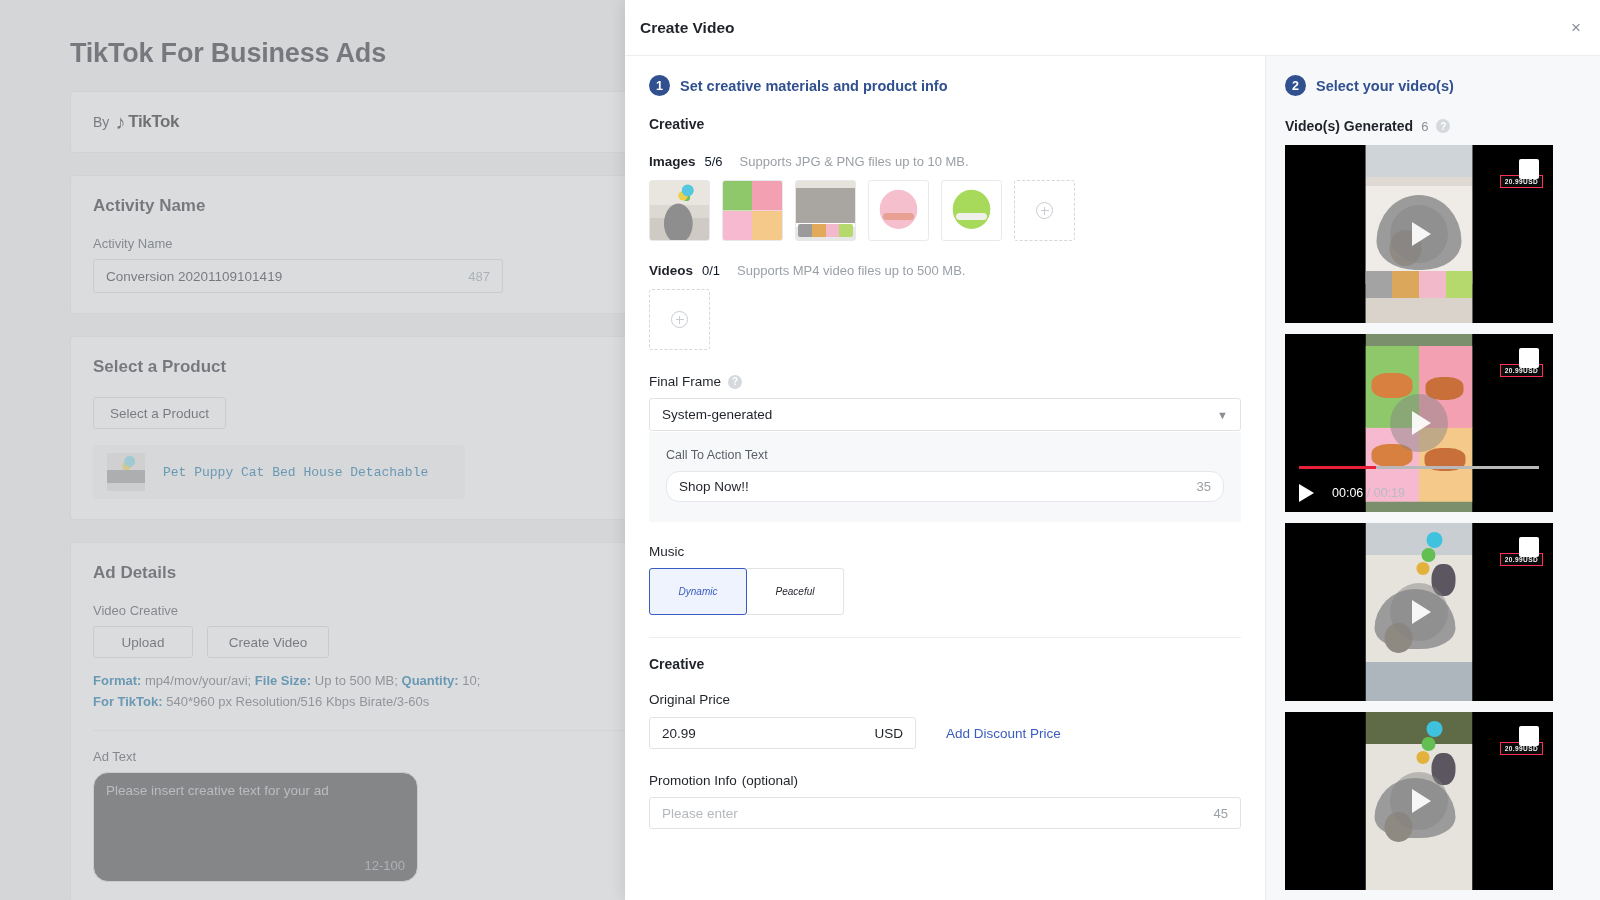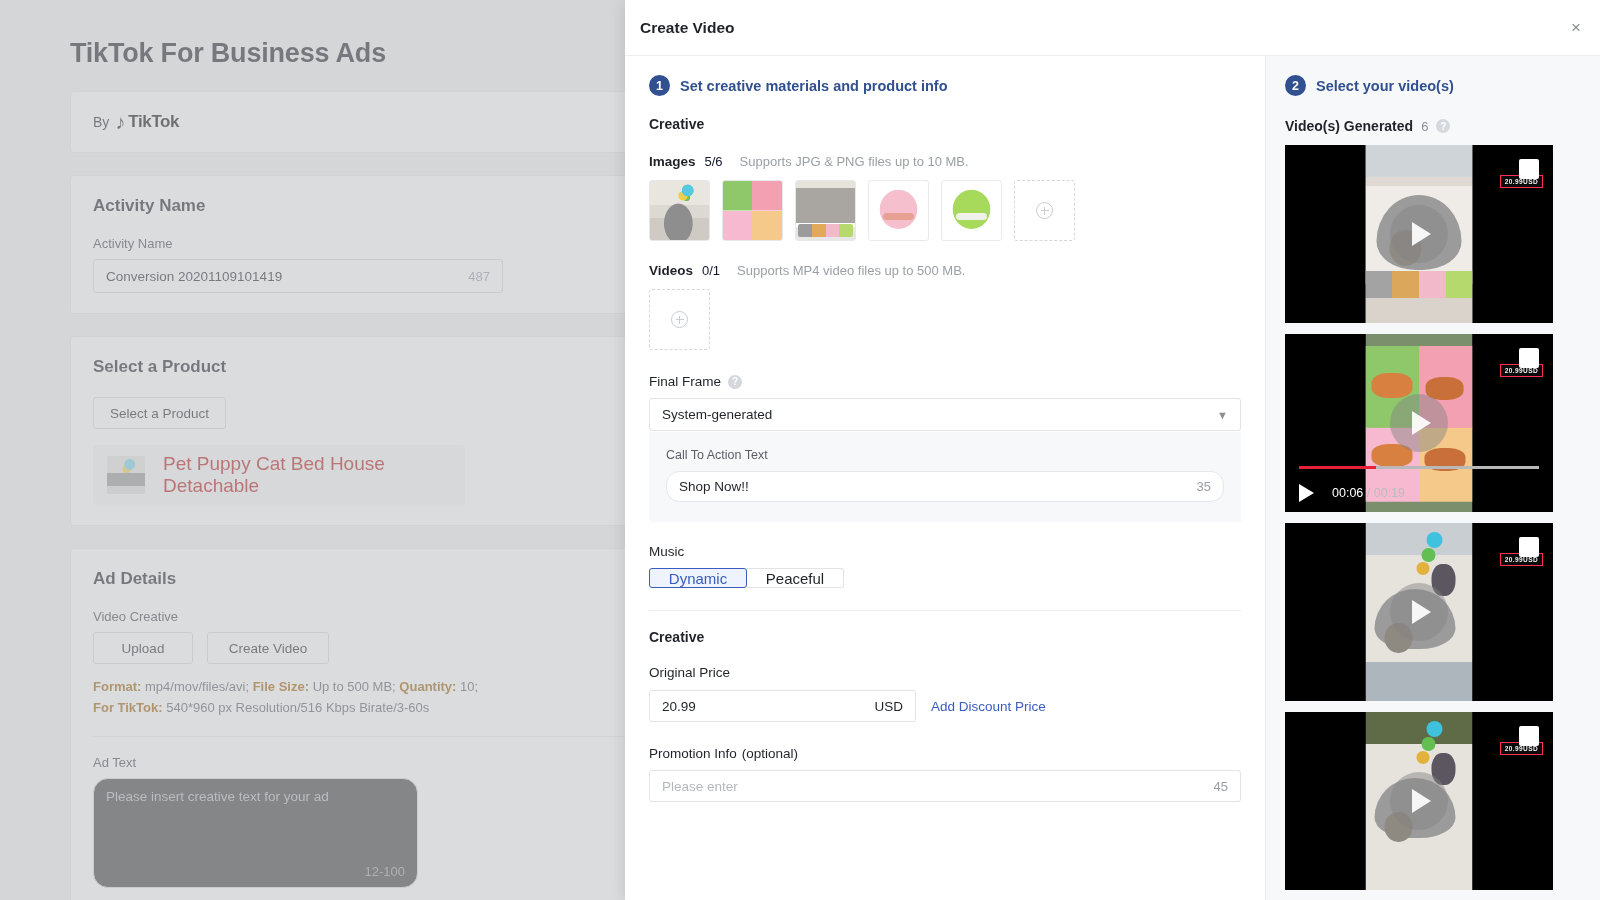--- a/index.html
+++ b/index.html
@@ -51,23 +51,23 @@
     margin-top: 16px; display: flex; align-items: center; gap: 18px;
     background: #f4f5f6; border-radius: 3px; padding: 8px 14px; width: 372px;
   }
   .prod-thumb {
     width: 38px; height: 38px; border-radius: 2px; flex: 0 0 38px;
     background:
       radial-gradient(circle at 60% 22%, #7fd4e8 0 14%, transparent 15%),
       radial-gradient(circle at 52% 34%, #f2d24c 0 13%, transparent 14%),
       linear-gradient(#e7e5e2 0 44%, #9a9a9a 44% 78%, #ddd 78% 100%);
   }
-  .prod-name { font-size: 19px; color: #b91c1c; }
+  .prod-name { font-size: 13px; color: #0369a1; font-family: Liberation Mono, monospace; }
   .bg-meta { font-size: 13px; color: #5a5f66; line-height: 21px; margin-top: 12px; }
-  .bg-meta b { color: #a16207; }
+  .bg-meta b { color: #0369a1; }
   .bg-ta {
     width: 325px; height: 110px; border: 1px solid #d7dade; border-radius: 15px;
     background: #404040; position: relative; padding: 10px 12px;
     font-size: 13.5px; color: #b4b8bd;
   }
   .bg-ta .count { position: absolute; right: 12px; bottom: 8px; color: #9aa0a6; font-size: 13px; }
   .bg-divider { height: 1px; background: #eceef0; margin: 18px 0; }
 
   
   #modal {
@@ -171,34 +171,35 @@
   .cta-label { font-size: 12.5px; color: #5a5f66; margin-bottom: 9px; }
   .cta-input {
     height: 31px; border: 1px solid #e5e7ea; border-radius: 13px; background: #fff;
     display: flex; align-items: center; padding: 0 12px; font-size: 13.5px; color: #1f2329;
   }
   .cta-input .count { margin-left: auto; color: #9aa0a6; font-size: 13px; }
 
   .music-lbl { font-size: 13.5px; color: #1f2329; margin-top: 22px; }
   .seg { display: flex; margin-top: 9px; width: 195px; }
   .seg-btn {
-    flex: 1; height: 20px; display: flex; align-items: center; justify-content: center;
-    font-size: 15px; border: 1px solid #e1e3e6; background: #fff; color: #1f2329;
+    flex: 1; height: 47px; display: flex; align-items: center; justify-content: center;
+    font-size: 10px; border: 1px solid #e1e3e6; background: #fff; color: #1f2329;
     cursor: pointer;
+    font-style: italic;
   }
   .seg-btn:first-child { border-radius: 3px 0 0 3px; }
   .seg-btn:last-child { border-radius: 0 3px 3px 0; border-left: none; }
   .seg-btn.active {
     background: #eef3fd; border-color: #3a5bbf; color: #3a5bbf; position: relative; z-index: 2;
     border-radius: 3px;
   }
 
   .sec-divider { height: 1px; background: #eceef0; margin-top: 22px; }
 
-  .price-row { display: flex; align-items: center; gap: 15px; margin-top: 10px; }
+  .price-row { display: flex; align-items: center; gap: 30px; margin-top: 10px; }
   .price-input {
     width: 267px; height: 32px; border: 1px solid #e1e3e6; border-radius: 3px;
     display: flex; align-items: center; padding: 0 12px; font-size: 13.5px; color: #1f2329; background:#fff;
   }
   .price-input .unit { margin-left: auto; color: #1f2329; font-size: 13.5px; }
   .link-blue { font-size: 13.5px; color: #3a5bbf; cursor: pointer; }
   .opt { color: #9aa0a6; font-weight: normal; }
   .promo-input {
     margin-top: 9px; height: 32px; border: 1px solid #e1e3e6; border-radius: 3px;
     display: flex; align-items: center; padding: 0 12px; font-size: 13.5px; color: #b4b8bd; background:#fff;
@@ -325,21 +326,21 @@
 
     <div class="bg-card">
       <div class="bg-h2">Ad Details</div>
       <div class="bg-label">Video Creative</div>
       <div style="display:flex;gap:14px;">
         <div class="bg-btn" style="width:100px">Upload</div>
         <div class="bg-btn" style="width:122px">Create Video</div>
       </div>
       <div class="bg-meta">
         <div>
-          <b>Format:</b><span> mp4/mov/files/avi; </span><b>File Size:</b><span> Up to 500 MB; </span><b>Quantity:</b><span> 10;</span>
+          <b>Format:</b><span> mp4/mov/your/avi; </span><b>File Size:</b><span> Up to 500 MB; </span><b>Quantity:</b><span> 10;</span>
         </div>
         <div>
           <b>For TikTok:</b><span> 540*960 px Resolution/516 Kbps Birate/3-60s</span>
         </div>
       </div>
       <div class="bg-divider"></div>
       <div class="bg-label">Ad Text</div>
       <div class="bg-ta">
         <span>Please insert creative text for your ad</span>
         <span class="count">12-100</span>

